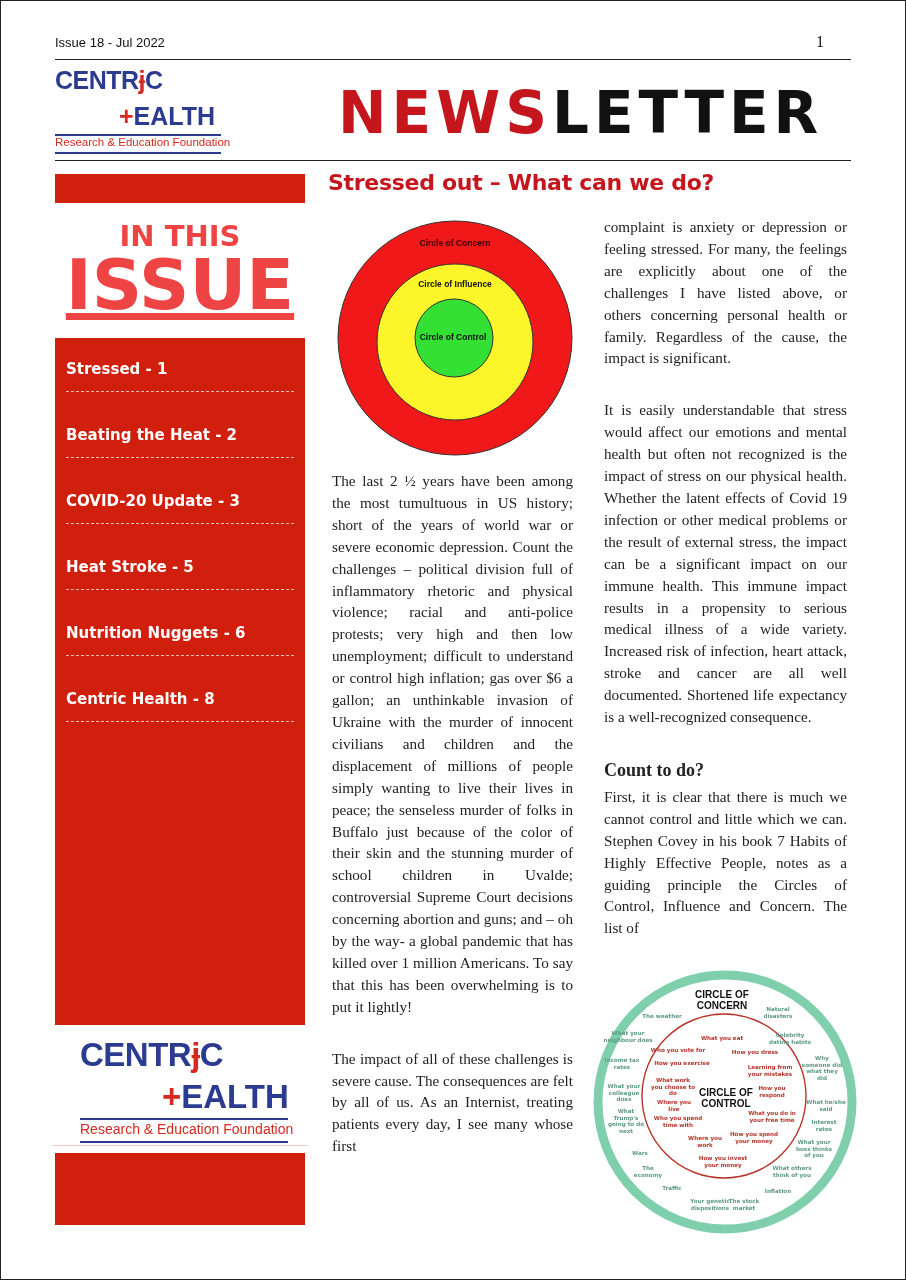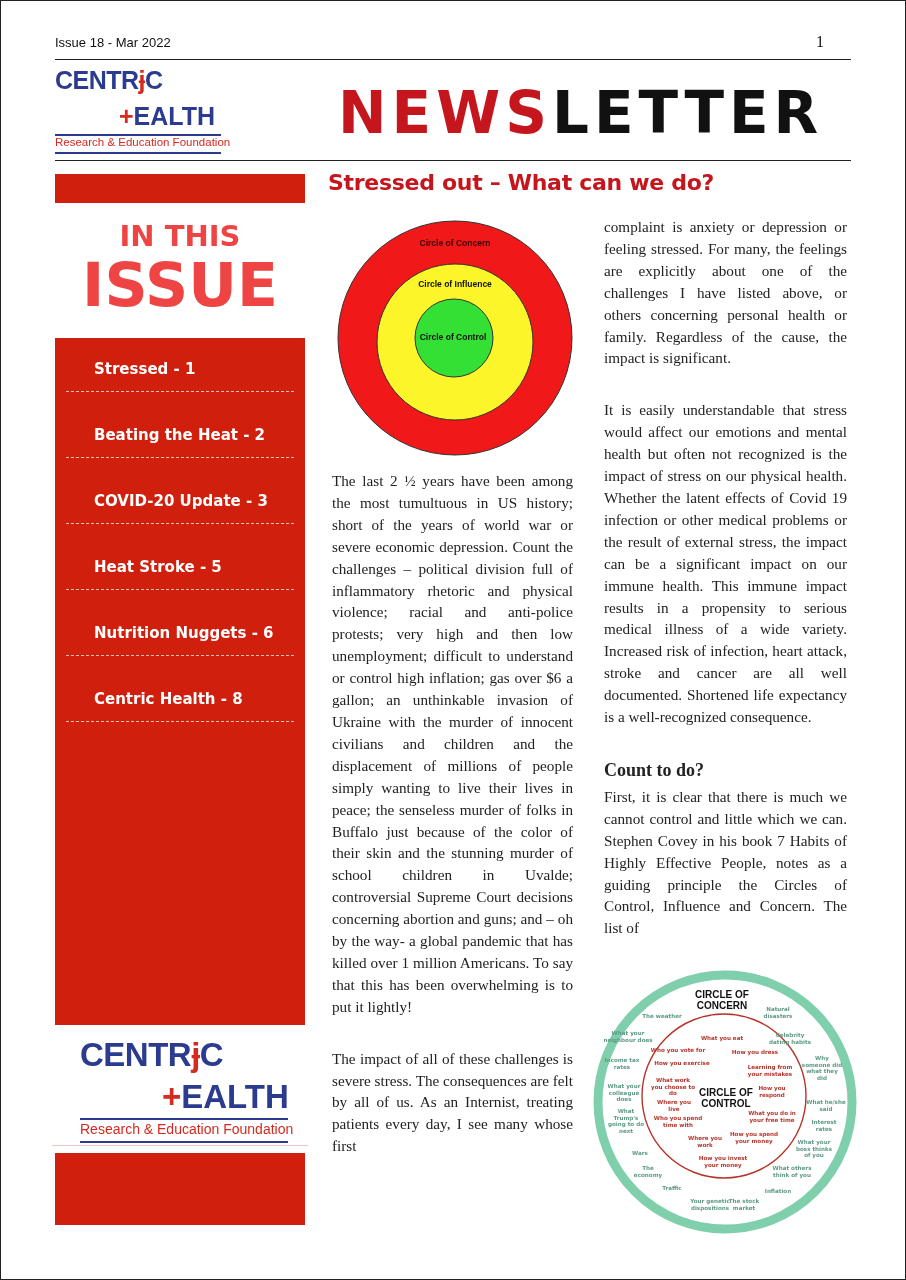--- a/index.html
+++ b/index.html
@@ -21,40 +21,40 @@
 
   .newsletter-title { position:absolute; left:338px; top:78px; font-family:"DejaVu Sans", sans-serif;
      font-weight:bold; font-size:58px; letter-spacing:5px; line-height:70px; }
   .newsletter-title .news { color:#c4161c; }
   .newsletter-title .letter { color:#111;text-align:center; }
 
   
   .red-bar { position:absolute; background:#d11f0d; }
   .in-this { position:absolute; left:55px; width:250px; text-align:center; font-family:"DejaVu Sans", sans-serif; font-weight:bold; color:#ef4444; }
   .toc { position:absolute; left:55px; top:338px; width:250px; height:687px; background:#d11f0d; }
-  .toc-item { position:absolute; left:11px; color:#fff; font-weight:bold; font-size:15px; font-family:"DejaVu Sans", sans-serif;margin-left:28px; }
+  .toc-item { position:absolute; left:11px; color:#fff; font-weight:bold; font-size:15px; font-family:"DejaVu Sans", sans-serif; }
   .toc-dash { position:absolute; left:11px; width:228px; height:0; border-top:1.5px dashed #f0c0b8; }
 
   .article-title { position:absolute; left:328px; top:170px; font-size:22px; font-weight:bold; color:#c4161c;
      font-family:"DejaVu Sans", sans-serif; white-space:nowrap; letter-spacing:-0.3px; }
 
   .col { position:absolute; font-family:"DejaVu Sans", sans-serif; font-size:15.2px; line-height:21.9px;
      color:#222; text-align:justify; hyphens:manual; }
   .col p { margin:4px;font-family:Liberation Serif, serif; }
   .col .gap { height:22px; }
   .subhead { font-weight:bold; font-size:18px; line-height:24px; margin:0; text-align:left; }
 
   .soft-line { position:absolute; height:1px; background:#f2c6c0; }
 </style>
 </head>
 <body>
 
 <div class="frame"></div>
 
-<div class="issue-line">Issue 18 - Mar 2022</div>
+<div class="issue-line">Issue 18 - Jul 2022</div>
 <div class="page-num">1</div>
 <div class="rule" style="top:59px;"></div>
 
 <div class="logo" style="left:55px; top:66px; width:170px; height:90px;">
   <div class="l1" style="left:0; top:0; font-size:25px;">
     <span>CENTR</span><span class="i-figure">ɉ</span><span>C</span>
   </div>
   <div class="l2" style="left:64px; top:36px; font-size:25px;">
     <span class="plus">+</span><span>EALTH</span>
   </div>
@@ -64,21 +64,21 @@
 </div>
 
 <div class="newsletter-title">
   <span class="news">NEWS</span><span class="letter">LETTER</span>
 </div>
 
 <div class="rule" style="top:160px;"></div>
 
 <div class="red-bar" style="left:55px; top:174px; width:250px; height:29px;"></div>
 <div class="in-this" style="top:218px; font-size:29px; line-height:36px;">IN THIS</div>
-<div class="in-this" style="top:252px; font-size:60px; line-height:66px;">ISSUE</div>
+<div class="in-this" style="top:252px; font-size:70px; line-height:66px;text-decoration:underline;">ISSUE</div>
 
 <div class="toc">
   <div class="toc-item" style="top:22px;">Stressed - 1</div>
   <div class="toc-dash" style="top:53px;"></div>
   <div class="toc-item" style="top:88px;">Beating the Heat - 2</div>
   <div class="toc-dash" style="top:119px;"></div>
   <div class="toc-item" style="top:154px;">COVID-20 Update - 3</div>
   <div class="toc-dash" style="top:185px;"></div>
   <div class="toc-item" style="top:220px;">Heat Stroke - 5</div>
   <div class="toc-dash" style="top:251px;"></div>
@@ -109,21 +109,21 @@
   <circle cx="125" cy="130" r="78" fill="#fbf52a" stroke="#333" stroke-width="1"></circle>
   <circle cx="124" cy="126" r="39" fill="#33e033" stroke="#333" stroke-width="1"></circle>
   <text x="125" y="34" text-anchor="middle" font-family="Liberation Sans, sans-serif" font-weight="bold" font-size="8.5" fill="#3a0000">Circle of Concern</text>
   <text x="125" y="75" text-anchor="middle" font-family="Liberation Sans, sans-serif" font-weight="bold" font-size="8.5" fill="#111">Circle of Influence</text>
   <text x="123" y="128" text-anchor="middle" font-family="Liberation Sans, sans-serif" font-weight="bold" font-size="8.5" fill="#111">Circle of Control</text>
 </svg>
 
 <div class="col" style="left:328px; top:466px; width:249px;">
   <p>The last 2 ½ years have been among the most tumultuous in US history; short of the years of world war or severe economic depression. Count the challeng­es – political division full of in­flammatory rhetoric and physical violence; racial and anti-police protests; very high and then low unemployment; difficult to un­derstand or control high inflation; gas over $6 a gallon; an unthink­able invasion of Ukraine with the murder of innocent civilians and children and the displacement of millions of people simply wanting to live their lives in peace;  the senseless murder of folks in Buf­falo just because of the color of their skin and the stunning mur­der of school children in Uvalde; controversial Supreme Court de­cisions concerning abortion and guns; and – oh by the way- a glob­al pandemic that has killed over 1 million Americans.  To say that this has been overwhelming is to put it lightly!</p>
   <div class="gap"></div>
-  <p>The impact of all of these chal­lenges is severe stress. The con­sequences are felt by all of us. As an Internist, treating patients every day, I see many whose first</p>
+  <p>The impact of all of these chal­lenges is severe cause. The con­sequences are felt by all of us. As an Internist, treating patients every day, I see many whose first</p>
 </div>
 
 <div class="col" style="left:600px; top:212px; width:251px;">
   <p>complaint is anxiety or depression or feeling stressed. For many, the feelings are explicitly about one of the challenges I have listed above, or others concerning personal health or family.  Regardless of the cause, the impact is significant.</p>
   <div class="gap"></div>
   <p>It is easily understandable that stress would affect our emotions and mental health but often not recognized is the impact of stress on our physical health.  Whether the latent effects of Covid 19 in­fection or other medical problems or the result of external stress, the impact can be a significant im­pact on our immune health.  This immune impact results in a pro­pensity to serious medical illness of a wide variety.  Increased risk of infection, heart attack, stroke and cancer are all well document­ed.  Shortened life expectancy is a well-recognized consequence.</p>
   <div class="gap"></div>
   <p class="subhead">Count to do?</p>
   <p>First, it is clear that there is much we cannot control and little which we can.  Stephen Covey in his book 7 Habits of Highly Effective People, notes as a guiding prin­ciple the Circles of Control, In­fluence and Concern.  The list of</p>
 </div>

